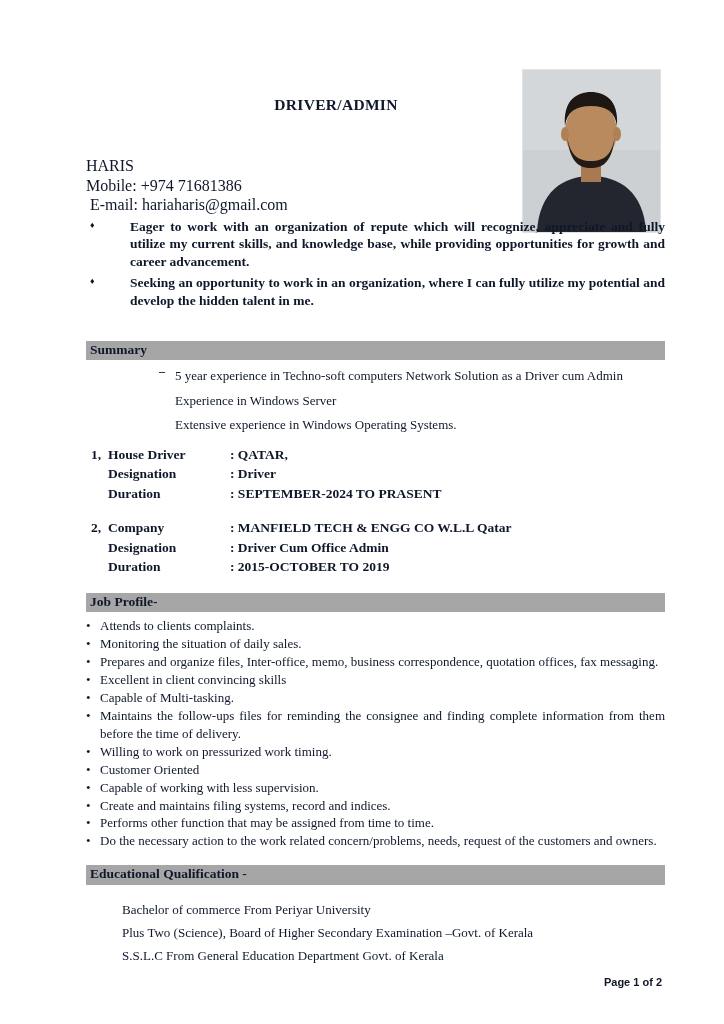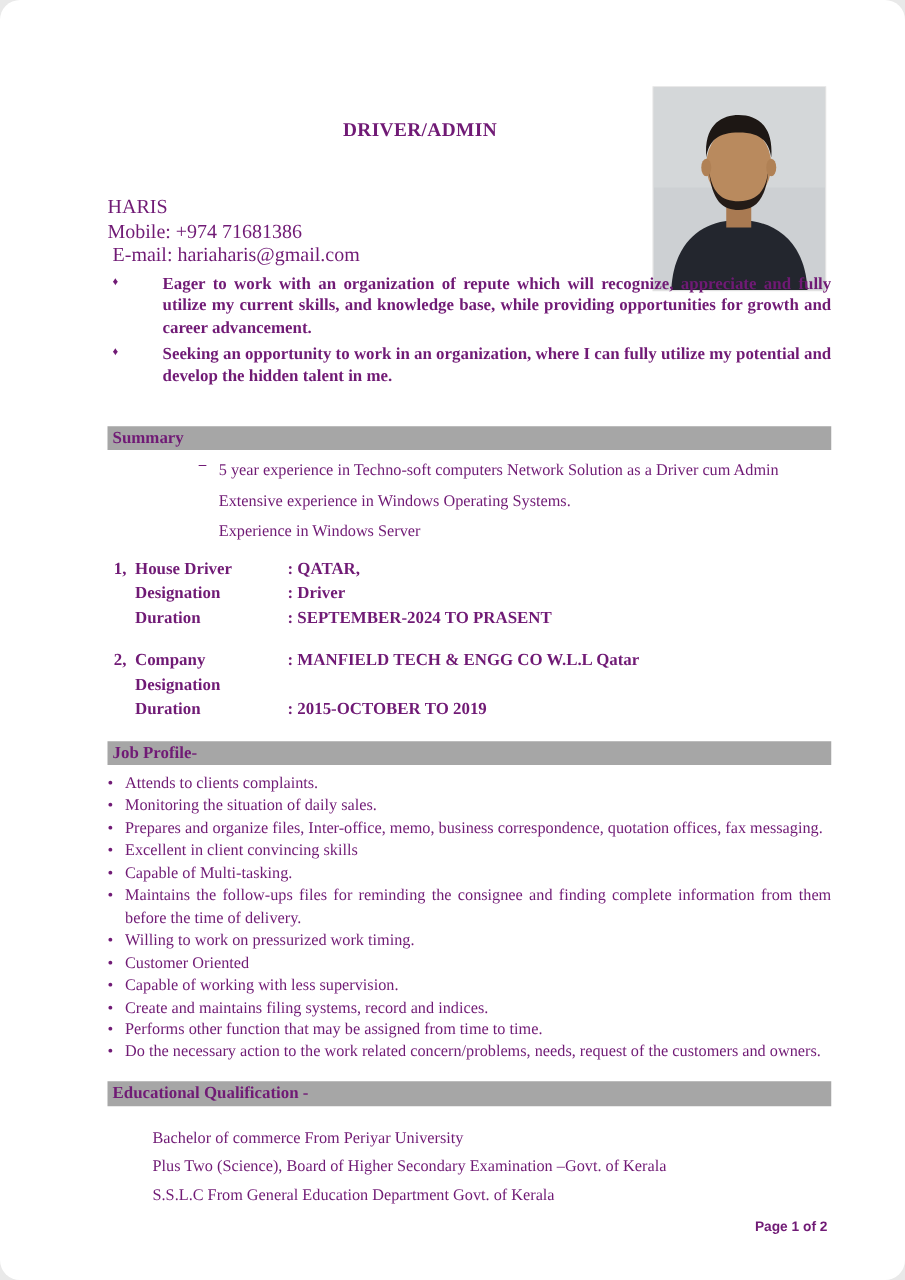--- a/index.html
+++ b/index.html
@@ -3,23 +3,22 @@
 <meta charset="utf-8">
 <style>
   * { margin:0; padding:0; box-sizing:border-box; }
   html,body { background:#e9e9e9; }
   .page {
     position:relative;
     width:724px; height:1024px;
     margin:0 auto;
     background:#ffffff;
     font-family:"Liberation Serif", serif;
-    color:#701a75;
+    color:#0f172a;
     overflow:hidden;
-    border-radius:16px;
   }
   .content {
     position:absolute;
     left:86px; right:59px; top:0; bottom:0;
   }
   
   .doc-title {
     margin-top:96px;
     width:500px;
     text-align:center;
@@ -146,24 +145,24 @@
       </div>
     </div>
 
     <div class="section-bar bar-summary">Summary</div>
     <div class="sum-list">
       <div class="sum-item">
         <span class="dash">–</span>
         <span>5 year experience in Techno-soft computers Network Solution as a Driver cum Admin</span>
       </div>
       <div class="sum-item">
+        <span>Experience in Windows Server</span>
+      </div>
+      <div class="sum-item">
         <span>Extensive experience in Windows Operating Systems.</span>
-      </div>
-      <div class="sum-item">
-        <span>Experience in Windows Server</span>
       </div>
     </div>
 
 
     <div class="we-entry">
       <div class="we-row">
         <span class="we-num">1,</span>
         <span class="we-label">House Driver</span>
         <span class="we-val">: QATAR,</span>
       </div>
@@ -181,20 +180,21 @@
 
     <div class="we-entry">
       <div class="we-row">
         <span class="we-num">2,</span>
         <span class="we-label">Company</span>
         <span class="we-val">:  MANFIELD TECH &amp; ENGG CO W.L.L Qatar</span>
       </div>
       <div class="we-row">
         <span class="we-num"></span>
         <span class="we-label">Designation</span>
+        <span class="we-val">:  Driver Cum Office Admin</span>
       </div>
       <div class="we-row">
         <span class="we-num"></span>
         <span class="we-label">Duration</span>
         <span class="we-val">:  2015-OCTOBER TO 2019</span>
       </div>
     </div>
 
     <div class="section-bar bar-job">Job Profile-</div>
     <div class="job-list">

